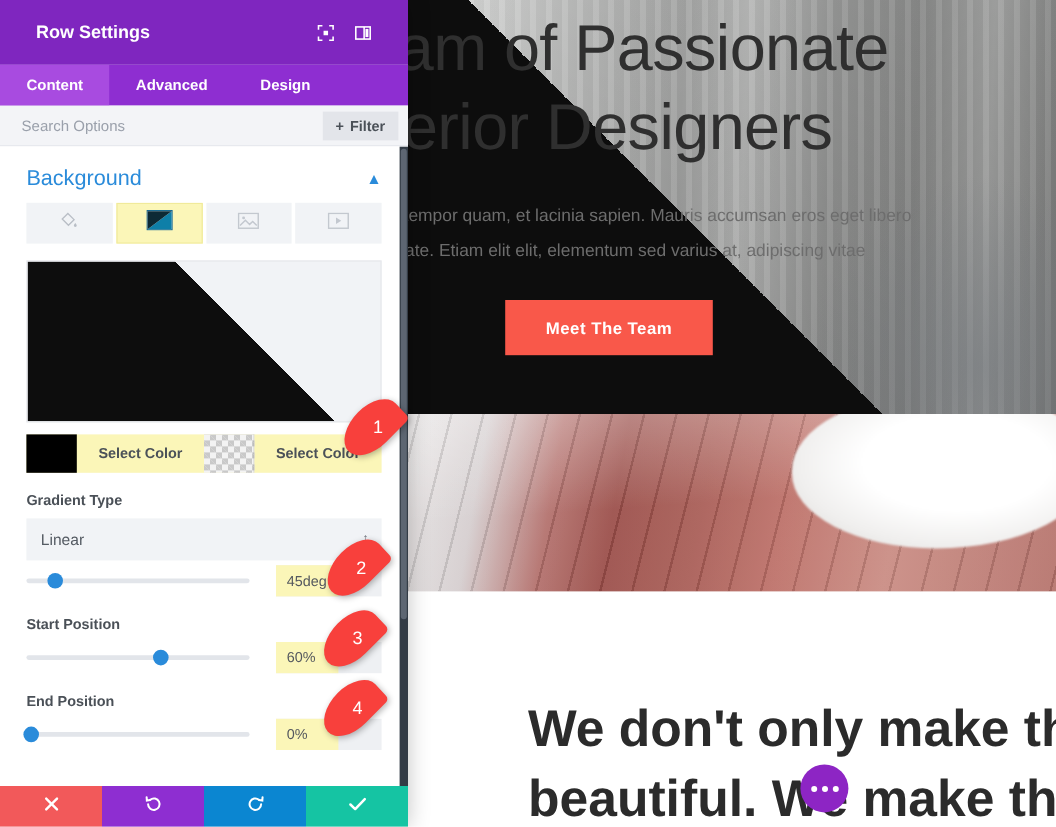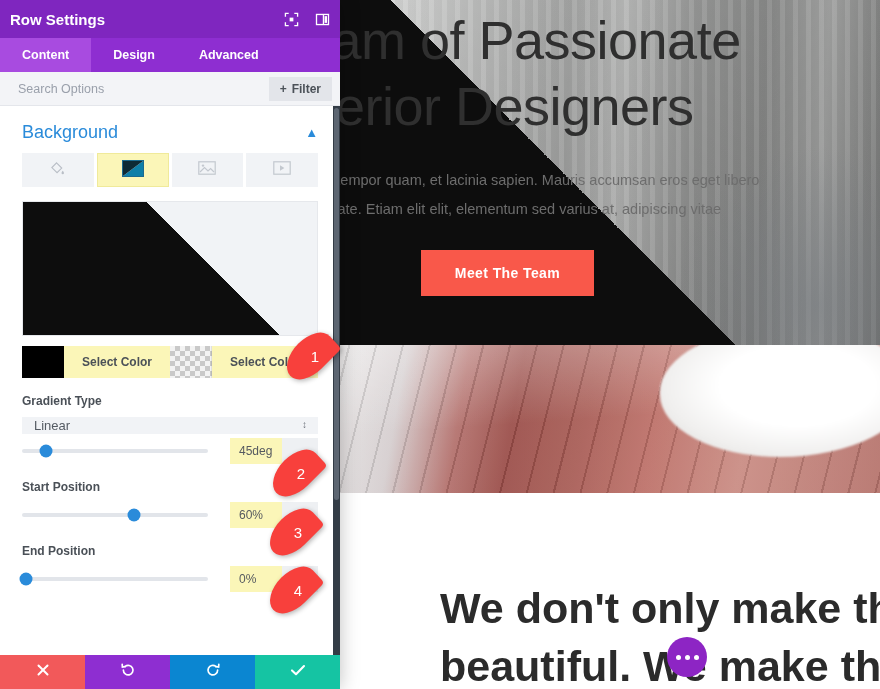--- a/index.html
+++ b/index.html
@@ -111,22 +111,22 @@
   .chat-bubble i { width: 5px; height: 5px; border-radius: 50%; background: #fff; display: block; }
 
   
   .panel {
     position: absolute; left: 0; top: 0; width: 340px; height: 689px;
     background: #ffffff; display: flex; flex-direction: column;
     box-shadow: 0 0 18px rgba(0,0,0,.25);
     z-index: 20;
   }
   .panel-head {
-    height: 38px; background: #7f26bf; color: #fff;
-    display: flex; align-items: center; padding: 0 10px; flex: 0 0 auto;
+    height: 54px; background: #7f26bf; color: #fff;
+    display: flex; align-items: center; padding: 0 30px; flex: 0 0 auto;
   }
   .panel-title { font-size: 15px; font-weight: 700; flex: 1; }
   .head-icons { display: flex; gap: 16px; align-items: center; }
   .head-icons svg { display: block; cursor: pointer; }
 
   .tabs { height: 34px; background: #8e2ed1; display: flex; flex: 0 0 auto; }
   .tab {
     padding: 0 22px; display: flex; align-items: center;
     font-size: 12.5px; font-weight: 700; color: #ffffff; cursor: pointer;
   }
@@ -194,21 +194,21 @@
   .select-color {
     flex: 1; display: flex; align-items: center; justify-content: center;
     font-size: 12px; font-weight: 700; color: #4b5158; cursor: pointer; border-radius: 12px;
   }
 
   .field-label {
     font-size: 12px; font-weight: 700; color: #4a5057; margin: 16px 0 8px;
   }
   .select-wrap { position: relative; }
   .select-box {
-    width: 100%; height: 17px; background: #f1f3f6; border: none;
+    width: 100%; height: 35px; background: #f1f3f6; border: none;
     font-family: inherit; font-size: 13px; color: #555b63;
     padding: 0 26px 0 12px; appearance: none; cursor: pointer; outline: none;
   }
   .select-arrow {
     position: absolute; right: 11px; top: 50%; transform: translateY(-50%);
     font-size: 10px; color: #6a6f78; pointer-events: none; line-height: 1;
   }
 
   .slider-row { display: flex; align-items: center; gap: 0; margin-top: 4px; }
   .track {
@@ -316,22 +316,22 @@
             <rect x="1.6" y="2.6" width="12.8" height="10.8"></rect>
             <line x1="9" y1="2.6" x2="9" y2="13.4"></line>
             <rect x="10.2" y="4.4" width="2.6" height="7.2" fill="#fff" stroke="none"></rect>
           </svg>
         </span>
       </div>
     </div>
 
     <div class="tabs">
       <div class="tab active">Content</div>
+      <div class="tab">Advanced</div>
       <div class="tab">Design</div>
-      <div class="tab">Advanced</div>
     </div>
 
     <div class="searchbar">
       <input class="search-input" type="text" placeholder="Search Options" style="">
       <button class="filter-btn">
         <span>+</span>
         <span>Filter</span>
       </button>
     </div>
 

